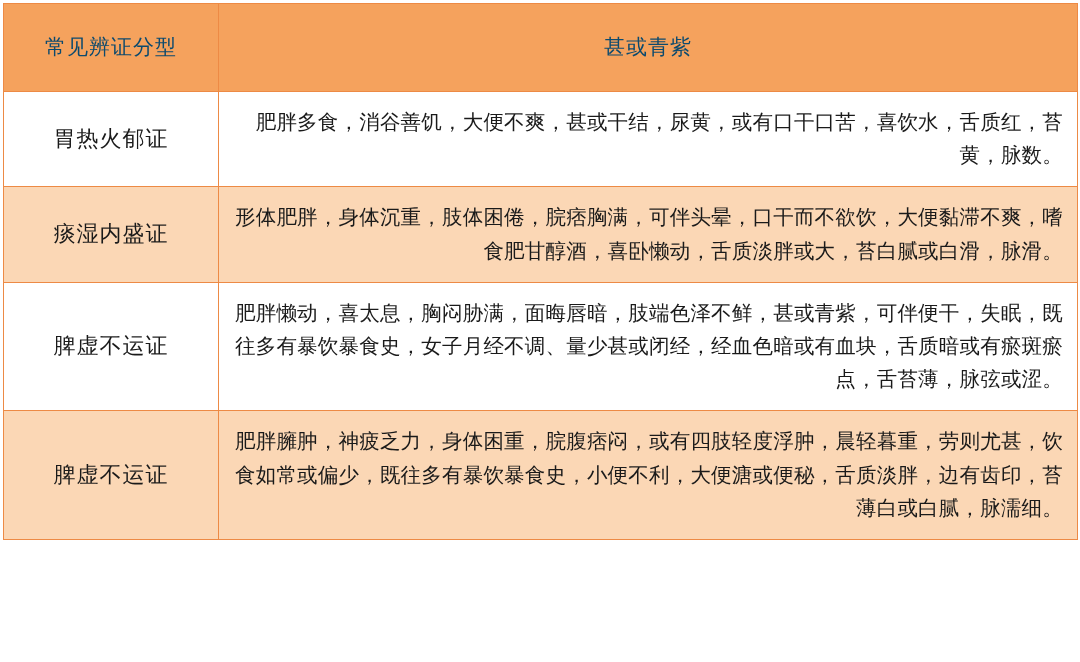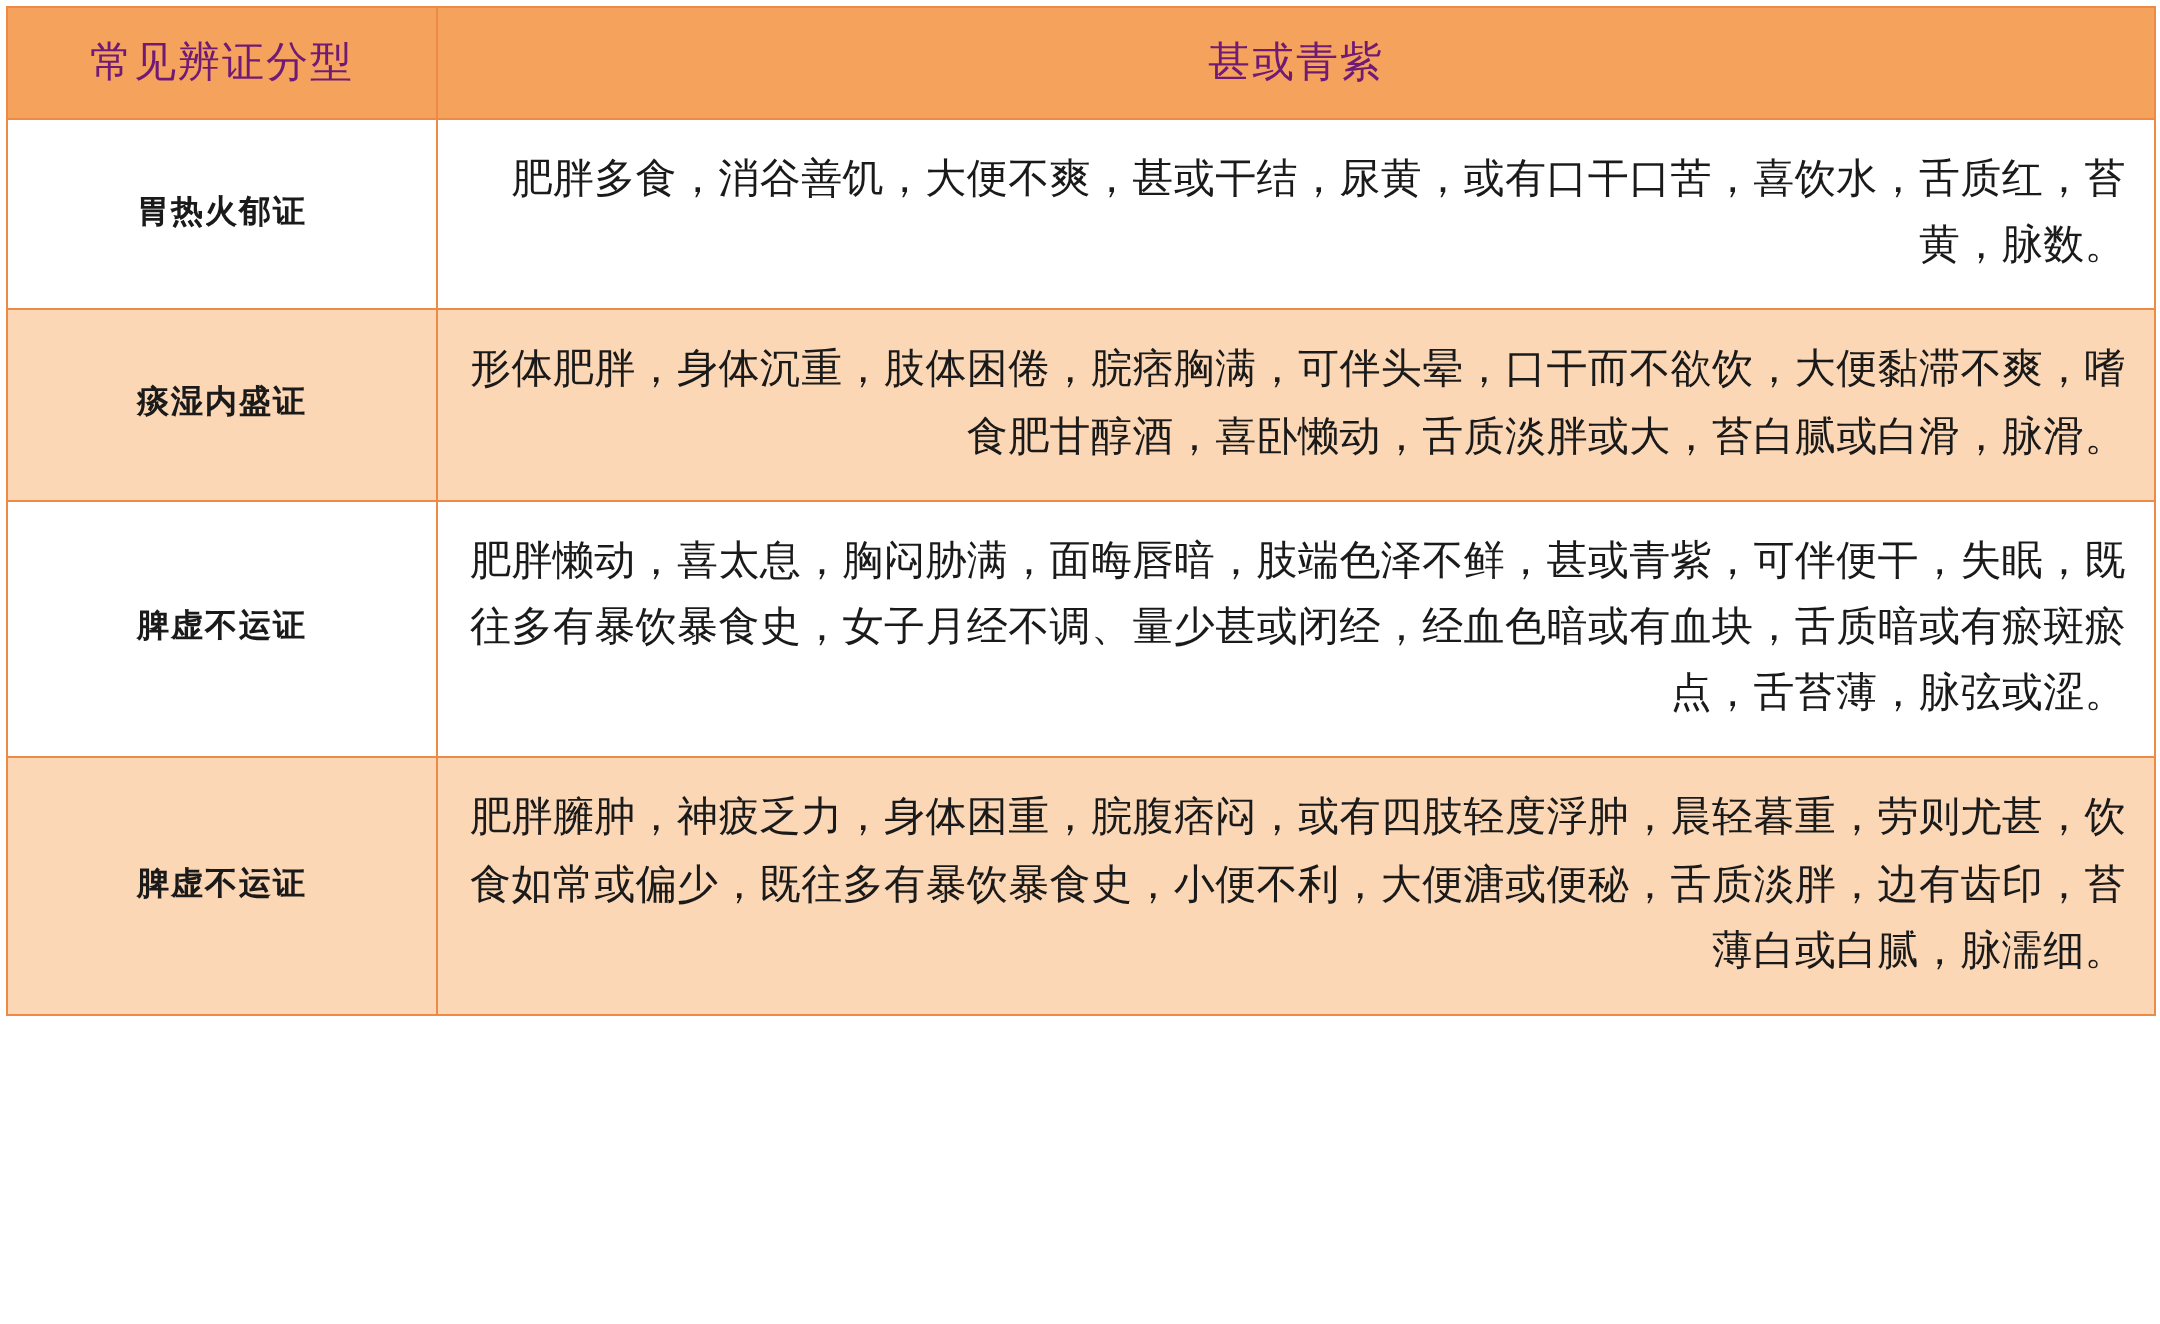--- a/index.html
+++ b/index.html
@@ -27,36 +27,36 @@
   }
   table.syndrome-table th,
   table.syndrome-table td {
     border: 1px solid #ED8A45;
     vertical-align: middle;
     box-sizing: border-box;
   }
   thead th {
     background: #F4A261;
     background: #F5A25D;
-    color: #701a75;
+    color: #0c4a6e;
     font-weight: normal;
     font-size: 21px;
     height: 55px;
     line-height: 55px;
-    padding: 0;
+    padding: 16px;
     text-align: center;
     letter-spacing: 1px;
   }
   col.col-type { width: 215px; }
   col.col-desc { width: 859px; }
 
   td.type-cell {
     text-align: center;
-    font-size: 16px;
-    font-weight: bold;
+    font-size: 22px;
+    font-weight: normal;
     letter-spacing: 1px;
     padding: 6px 4px;
     line-height: 1.4;
   }
   td.desc-cell {
     text-align: right;
     font-size: 20.5px;
     line-height: 1.62;
     padding: 14px 14px 14px 14px;
     letter-spacing: 0.2px;

